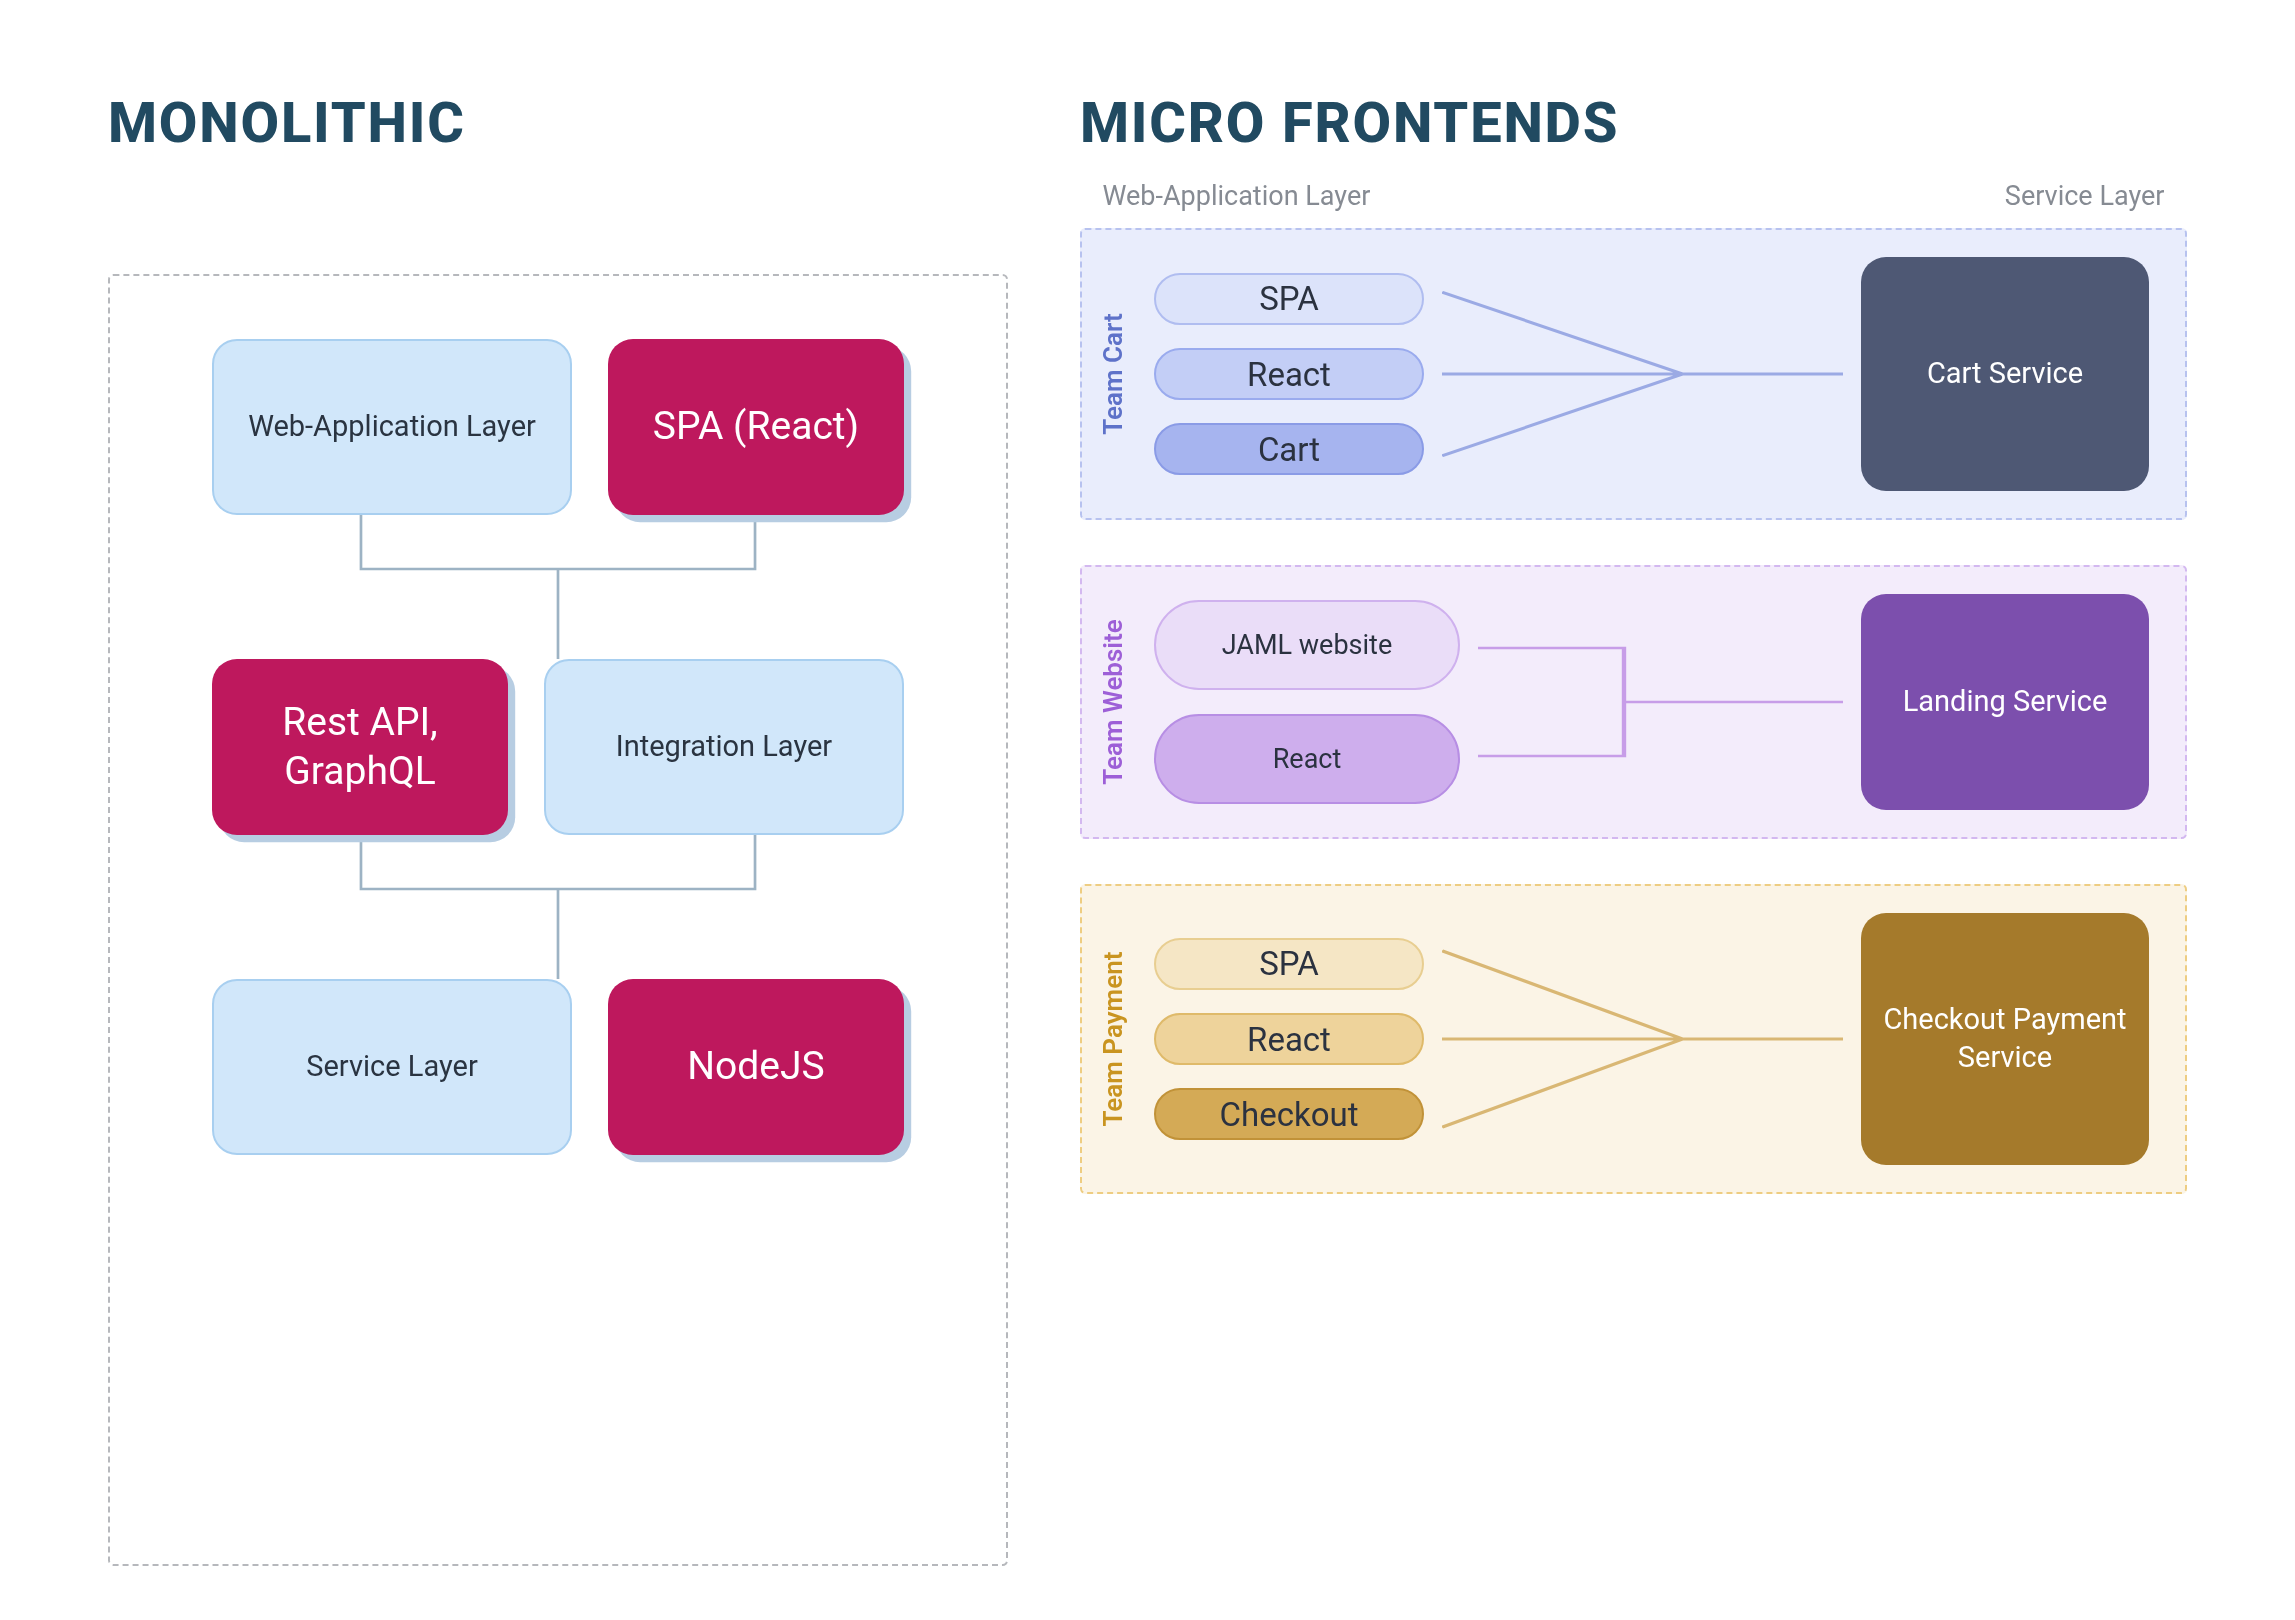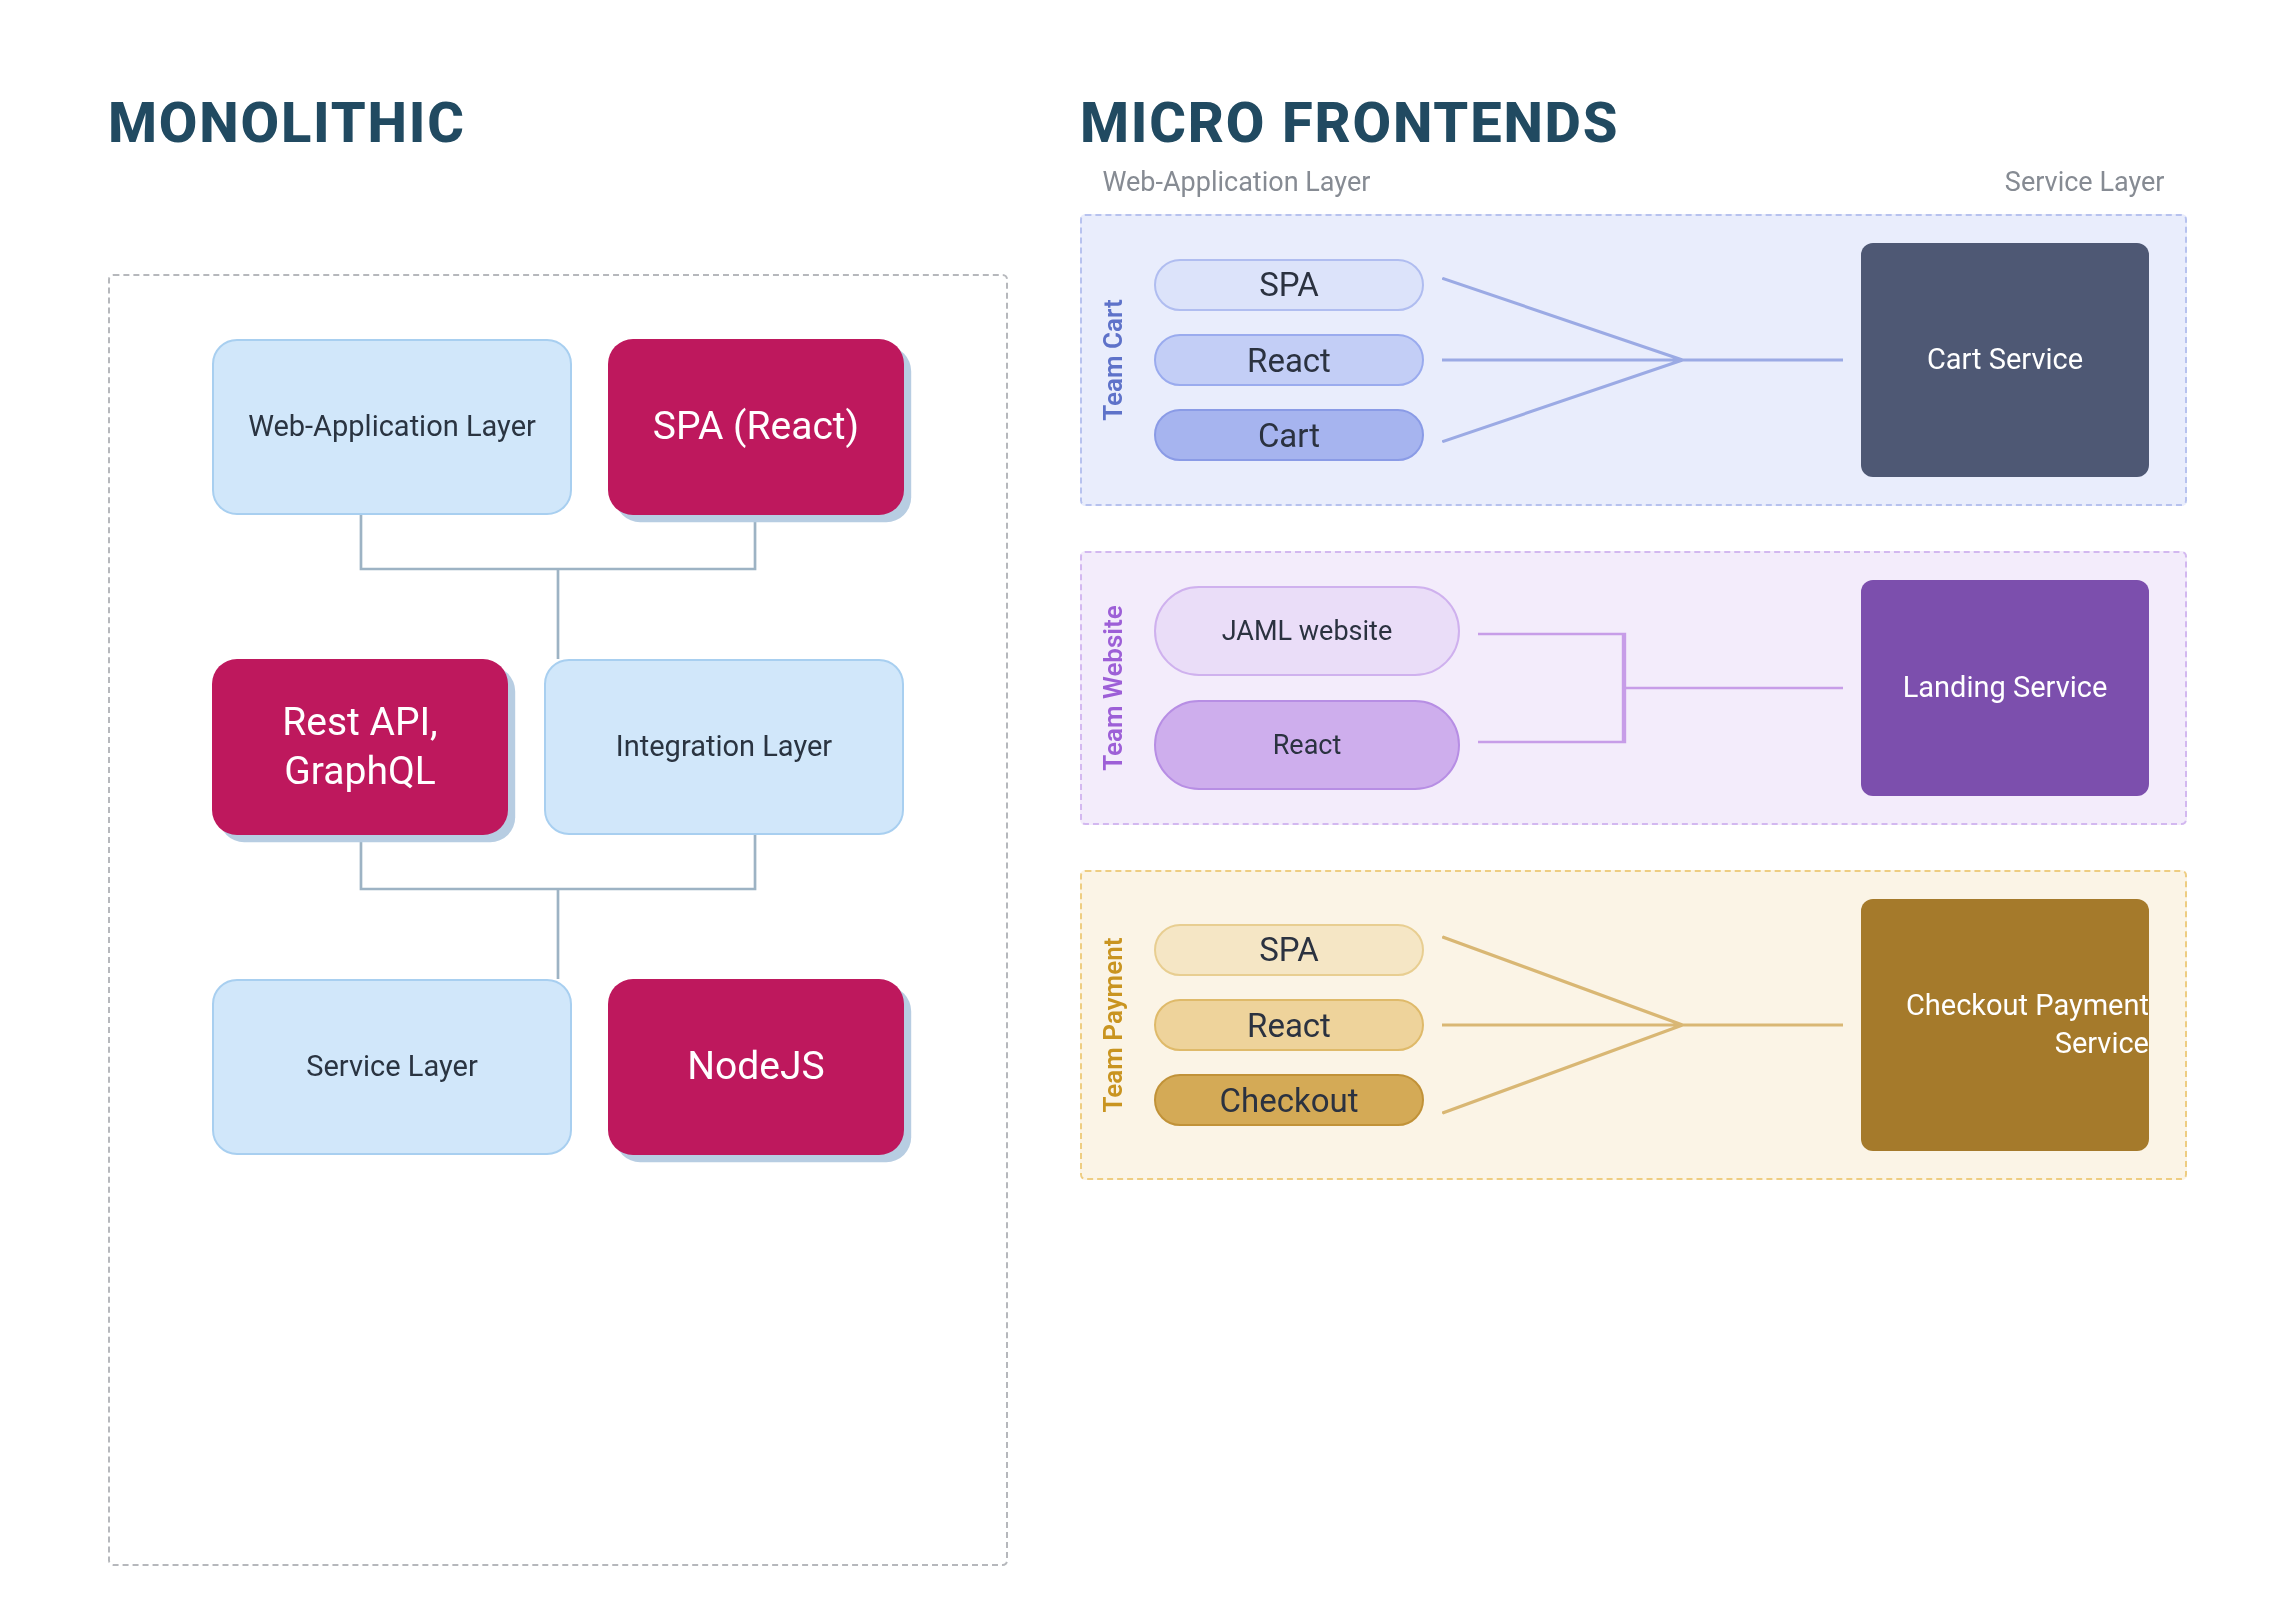--- a/index.html
+++ b/index.html
@@ -16,21 +16,21 @@
   .col-right { flex: 1; }
   h1 {
     color: #214a61;
     font-size: 56px;
     font-weight: 800;
     letter-spacing: 1.8px;
     text-transform: uppercase;
     text-align: left;
     margin-bottom: 31.5px;
   }
-  .col-right h1 { margin-bottom: 10px; }
+  .col-right h1 { margin-bottom: 24px; }
 
   
   .mono-panel {
     position: relative;
     border: 2.7px dashed #b6b8bc;
     border-radius: 5.4px;
     padding: 63px 45px 72px 45px;
     flex: 1;
     margin-top: 86px;
   }
@@ -112,26 +112,26 @@
     align-items: center;
     justify-content: center;
     font-size: 33px;
     border: 2.7px solid;
     color:#2b3240;
   }
   .conn-area { flex: 1; position: relative; height: 100%; min-height: 180px; }
   .conn-area svg { position:absolute; inset:0; width:100%; height:100%; }
   .service-box {
     width: 288px;
-    border-radius: 12px;
+    border-radius: 25px;
     color: #fff;
     display: flex;
     align-items: center;
     justify-content: center;
-    text-align: right;
+    text-align: center;
     font-size: 29px;
     line-height:1.3;
   }
   
   .team-cart { background:#e9edfc; border-color:#b7c2ef; }
   .team-cart .team-label { color:#5e72c9; }
   .team-cart .service-box { background:#4e5874; height:234px; }
   .pill-cart-1 { background:#dce3fa; border-color:#b0bdf0; }
   .pill-cart-2 { background:#c3cef6; border-color:#9aabee; }
   .pill-cart-3 { background:#a6b4ef; border-color:#8a9be6;text-align:right; }

